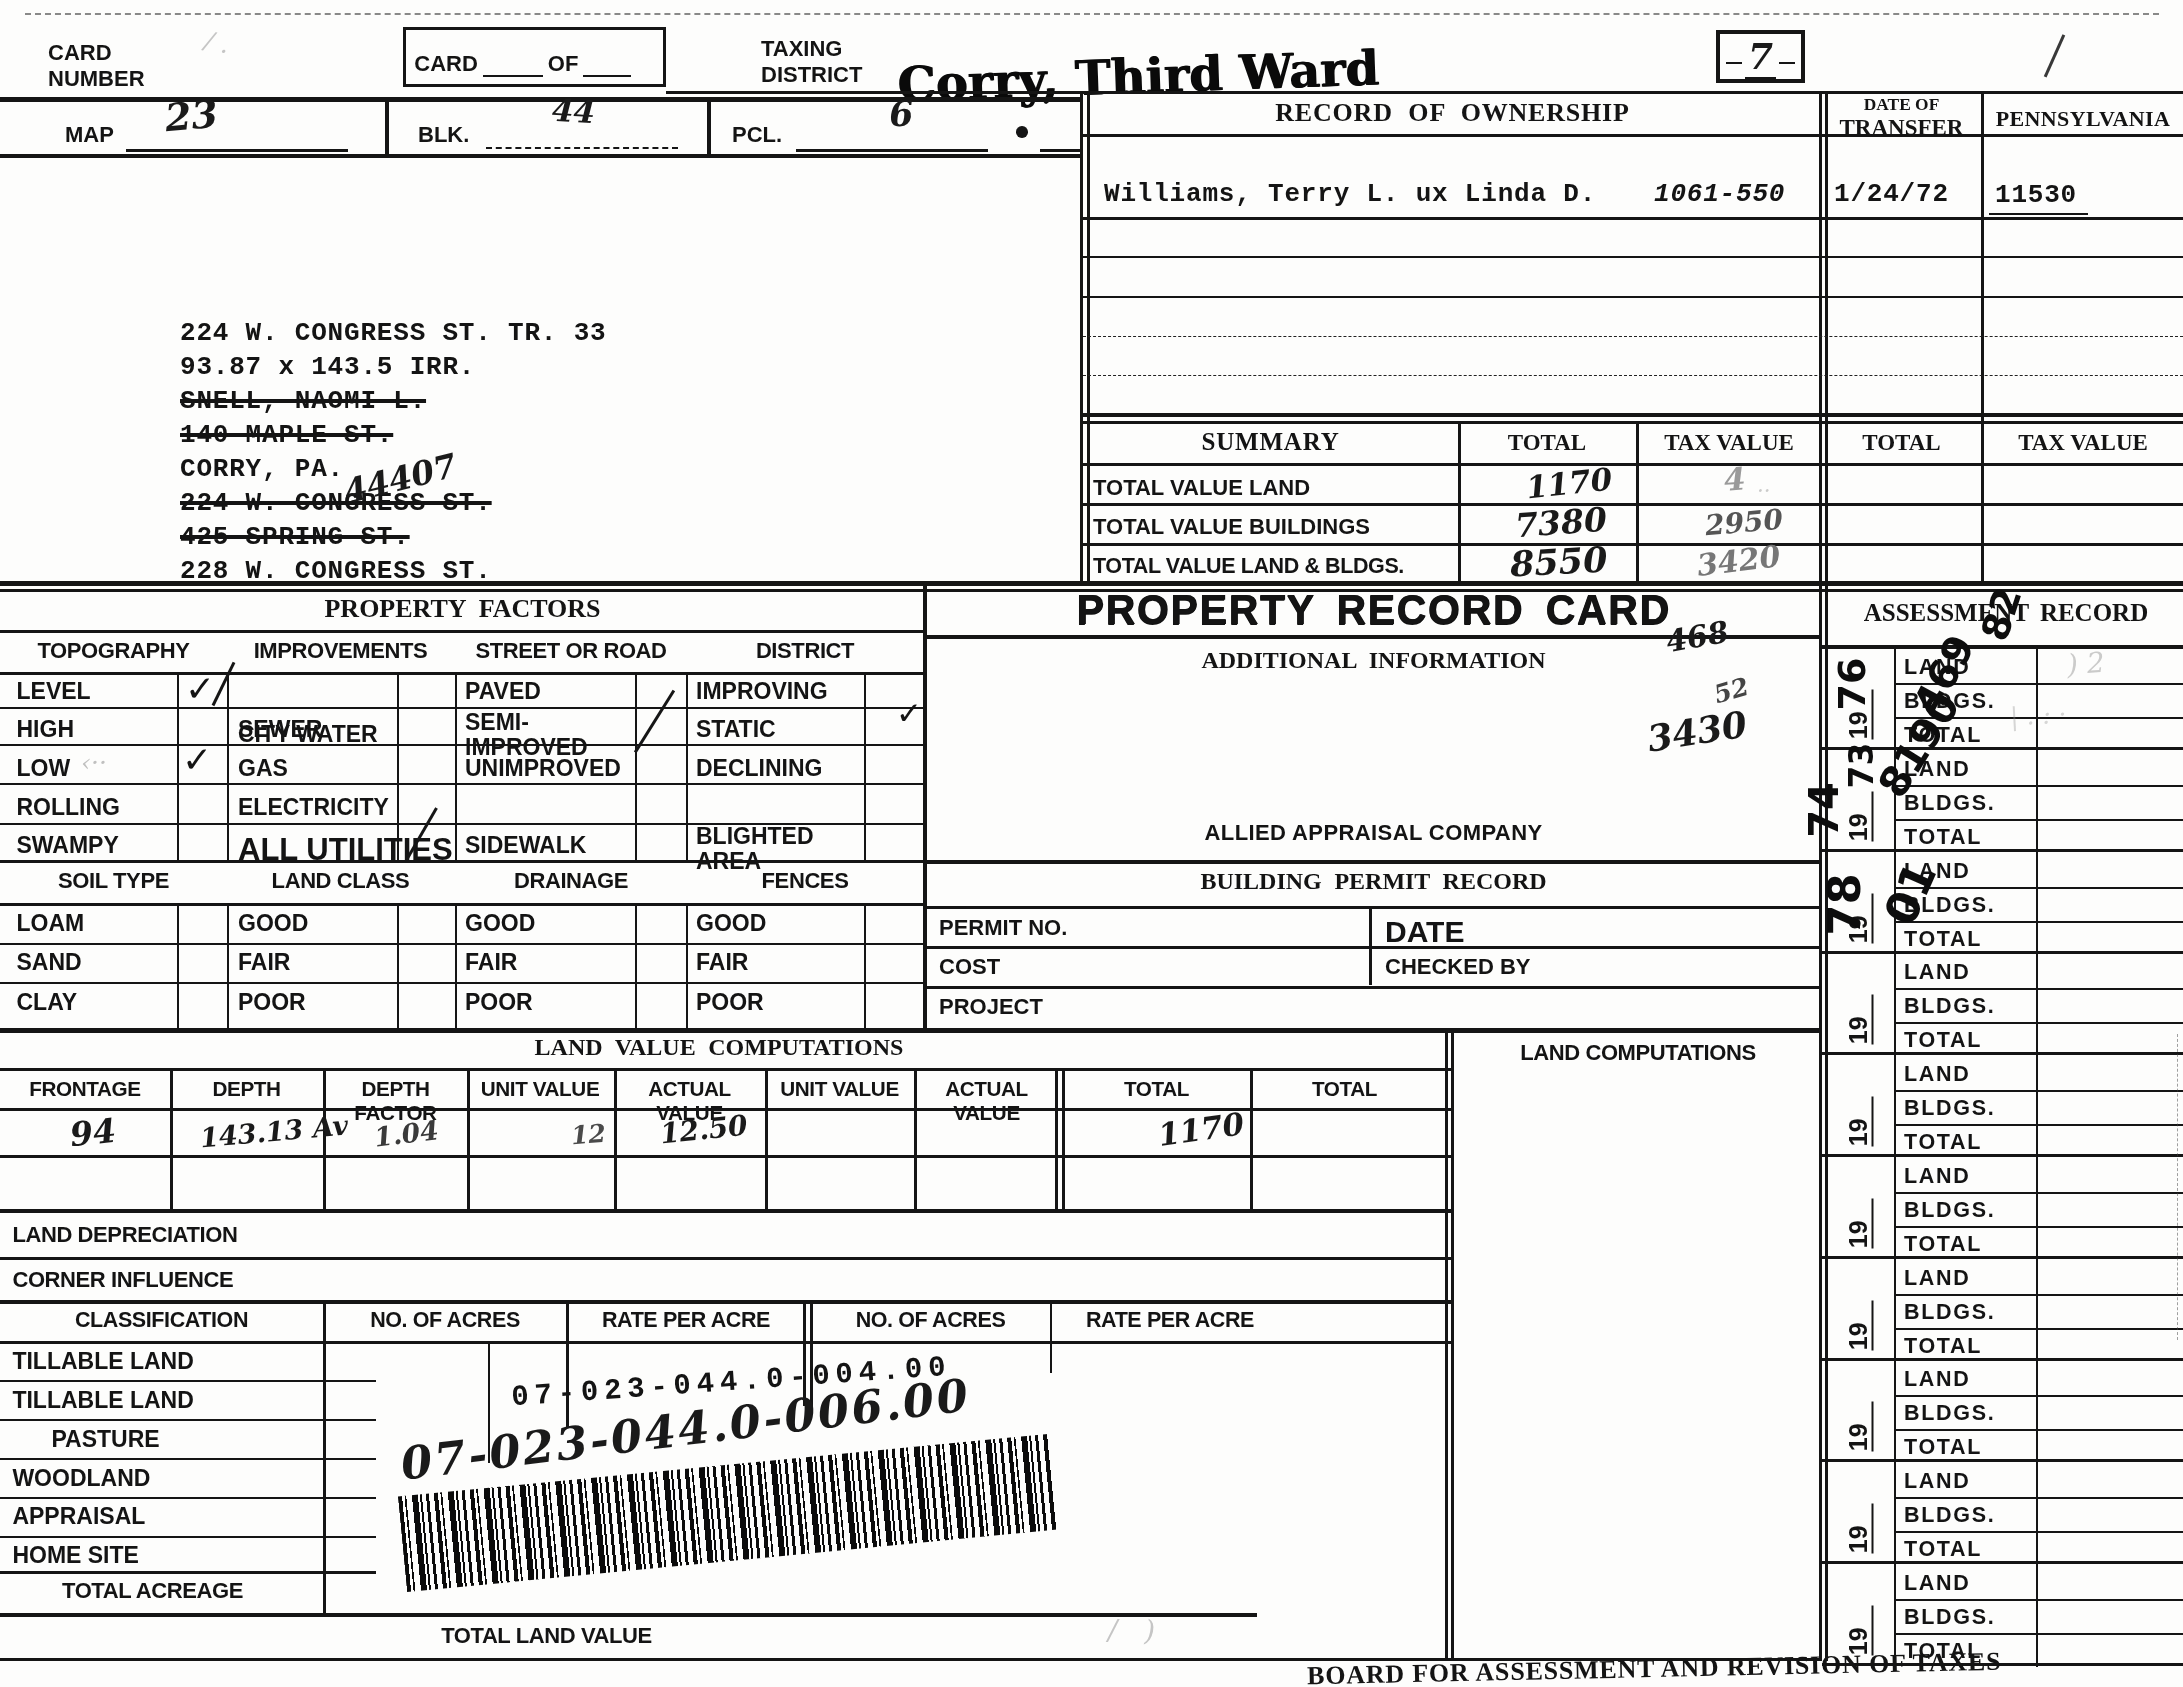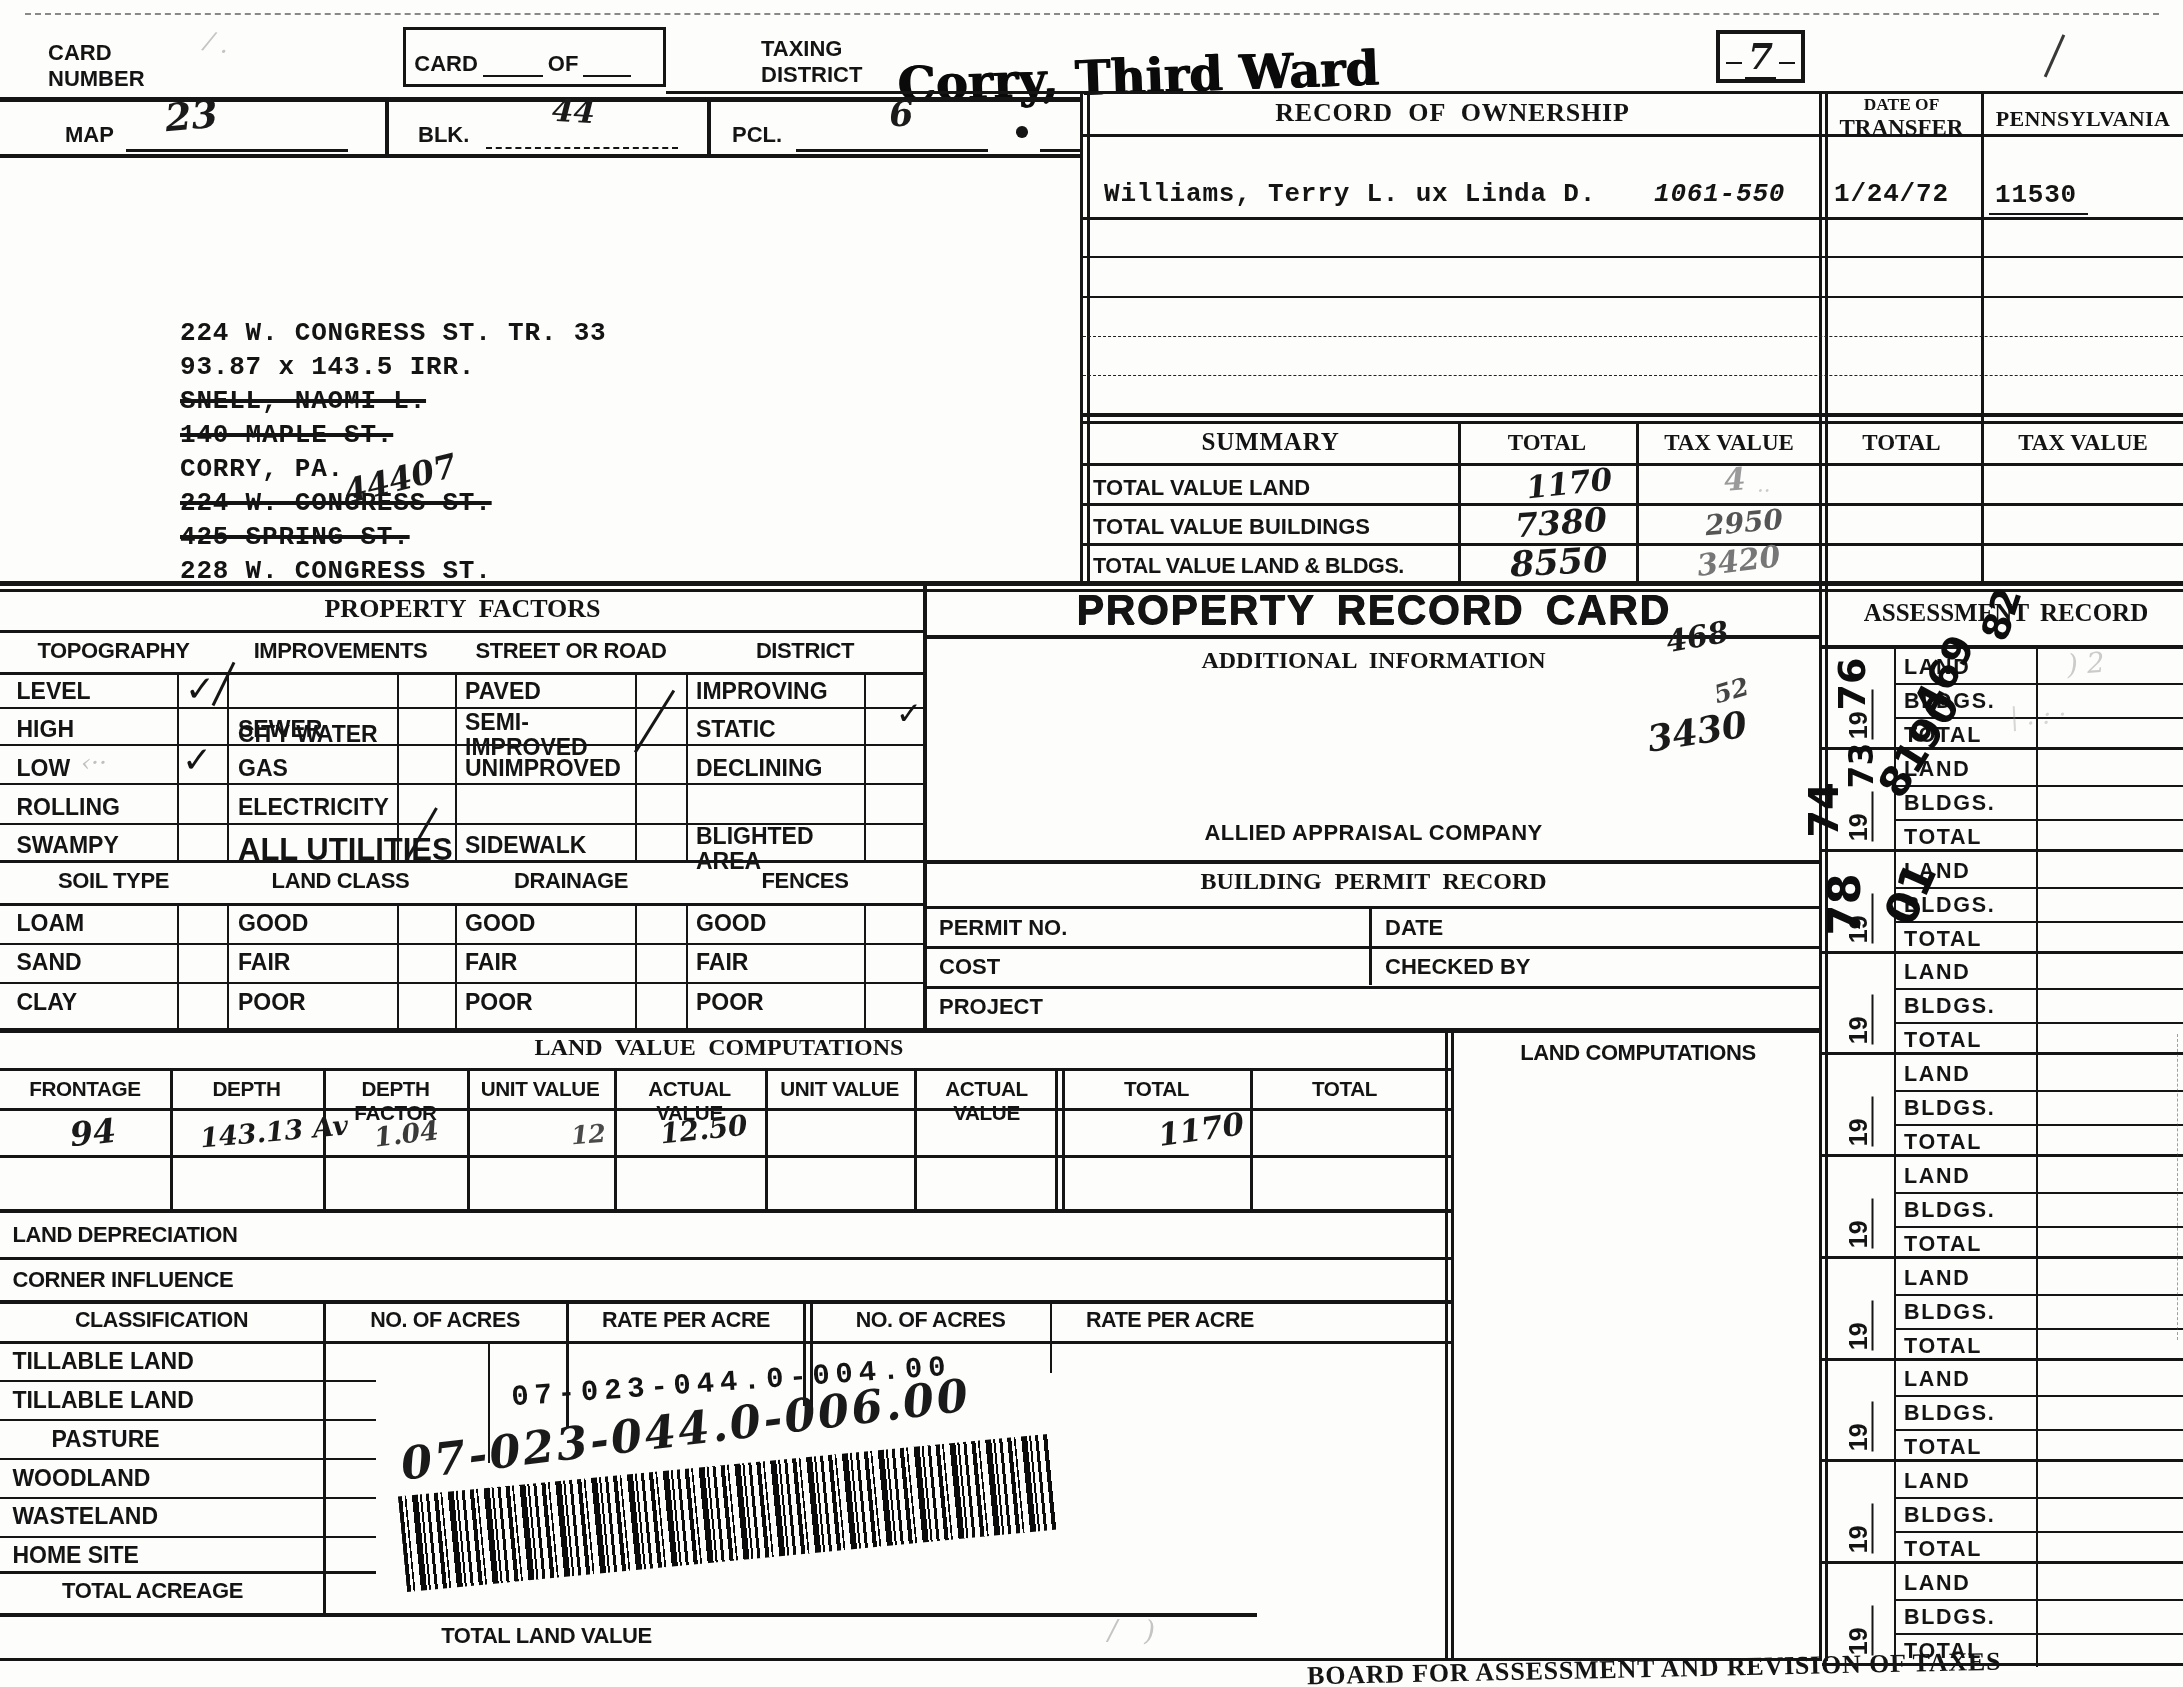--- a/index.html
+++ b/index.html
@@ -243,21 +243,21 @@
   <span class="abs hand" style="left:1714px;top:676px;font-size:25px;transform:rotate(-16deg);color:#444;">52</span>
   <span class="abs hand" style="left:1647px;top:710px;font-size:36px;transform:rotate(-9deg);">3430</span>
 
   <div class="abs ctr g" style="left:925px;top:820px;width:897px;font-size:22px;font-weight:600;letter-spacing:0.4px;">ALLIED APPRAISAL COMPANY</div>
   <div class="hl" style="left:925px;top:860px;width:897px;height:4.1px;"></div>
 
   <div class="abs sf ctr" style="left:925px;top:868px;width:897px;font-size:24px;word-spacing:6.6px;">BUILDING  PERMIT  RECORD</div>
   <div class="hl" style="left:925px;top:906px;width:897px;height:3.3px;"></div>
   <div class="vl" style="left:1369px;top:906px;width:2.5px;height:79px;"></div>
   <span class="abs g" style="left:939px;top:915px;font-size:22px;font-weight:600;">PERMIT NO.</span>
-  <span class="abs g" style="left:1385px;top:915px;font-size:22px;font-weight:600;">DATE</span>
+  <span class="abs g" style="left:1385px;top:915px;font-size:30px;font-weight:600;">DATE</span>
   <div class="hl" style="left:925px;top:946px;width:897px;height:2.5px;"></div>
   <span class="abs g" style="left:939px;top:954px;font-size:22px;font-weight:600;">COST</span>
   <span class="abs g" style="left:1385px;top:954px;font-size:22px;font-weight:600;">CHECKED BY</span>
   <div class="hl" style="left:925px;top:986px;width:897px;height:2.5px;"></div>
   <span class="abs g" style="left:939px;top:994px;font-size:22px;font-weight:600;">PROJECT</span>
 
   <div class="hl" style="left:0;top:1028px;width:1822px;height:5px;"></div>
 
   <div class="abs sf ctr" style="left:347px;top:1034px;width:744px;font-size:24px;word-spacing:6.6px;">LAND  VALUE  COMPUTATIONS</div>
   <div class="hl" style="left:0;top:1068px;width:1451px;height:3.3px;"></div>
@@ -313,21 +313,21 @@
   <div class="vl" style="left:488px;top:1341px;width:1.7px;height:122px;"></div>
   <div class="vl" style="left:566px;top:1300px;width:2.5px;height:127px;"></div>
   <div class="vl" style="left:803px;top:1300px;width:2.5px;height:106px;"></div>
   <div class="vl" style="left:810px;top:1300px;width:2.5px;height:106px;"></div>
   <div class="vl" style="left:1050px;top:1300px;width:1.7px;height:73px;"></div>
 
   <span class="abs g" style="left:12.4px;top:1348px;font-size:23px;">TILLABLE LAND</span>
   <span class="abs g" style="left:12.4px;top:1387px;font-size:23px;">TILLABLE LAND</span>
   <span class="abs g" style="left:12.4px;top:1426px;font-size:23px;margin-left:39px;">PASTURE</span>
   <span class="abs g" style="left:12.4px;top:1465px;font-size:23px;">WOODLAND</span>
-  <span class="abs g" style="left:12.4px;top:1503px;font-size:23px;">WASTELAND</span>
+  <span class="abs g" style="left:12.4px;top:1503px;font-size:23px;">APPRAISAL</span>
   <span class="abs g" style="left:12.4px;top:1542px;font-size:23px;">HOME SITE</span>
   <span class="abs gh" style="left:62px;top:1578px;font-size:22px;">TOTAL ACREAGE</span>
 
   <div class="hl" style="left:0;top:1380px;width:376px;height:1.7px;"></div>
   <div class="hl" style="left:0;top:1419px;width:376px;height:1.7px;"></div>
   <div class="hl" style="left:0;top:1458px;width:376px;height:1.7px;"></div>
   <div class="hl" style="left:0;top:1497px;width:376px;height:1.7px;"></div>
   <div class="hl" style="left:0;top:1536px;width:376px;height:1.7px;"></div>
   <div class="hl" style="left:0;top:1571px;width:376px;height:3.3px;"></div>
   <div class="hl" style="left:0;top:1613px;width:1257px;height:4.1px;"></div>

